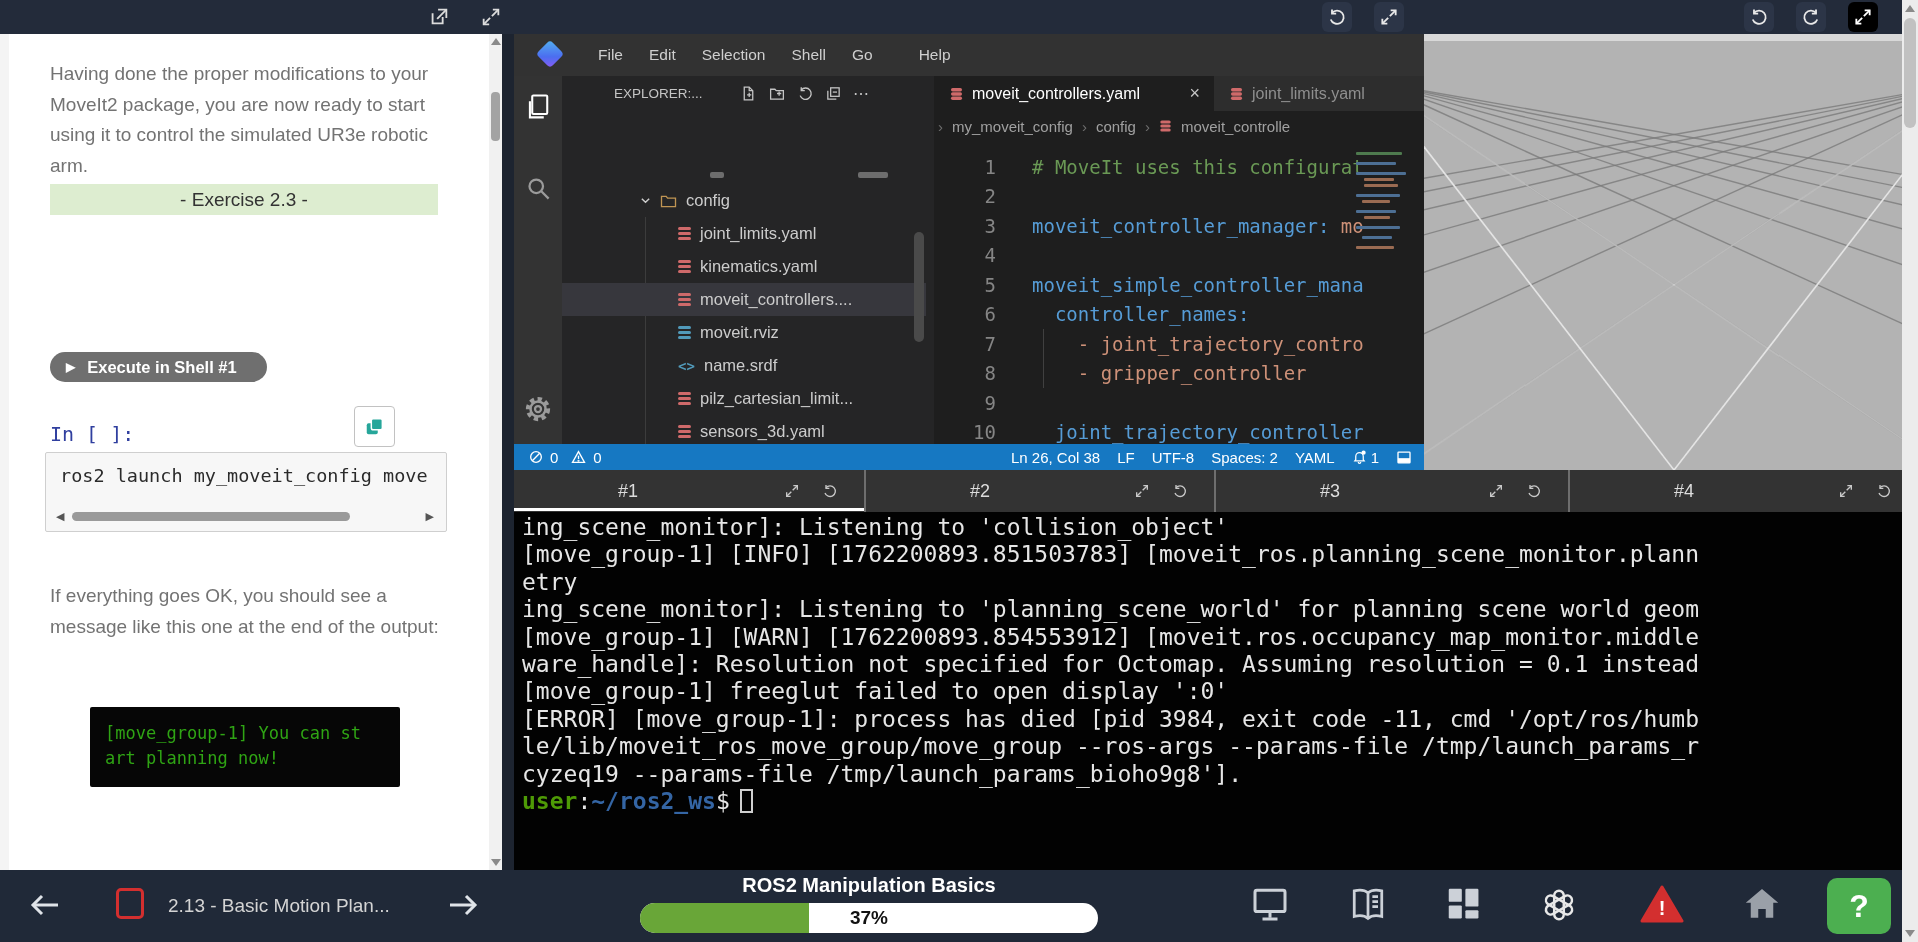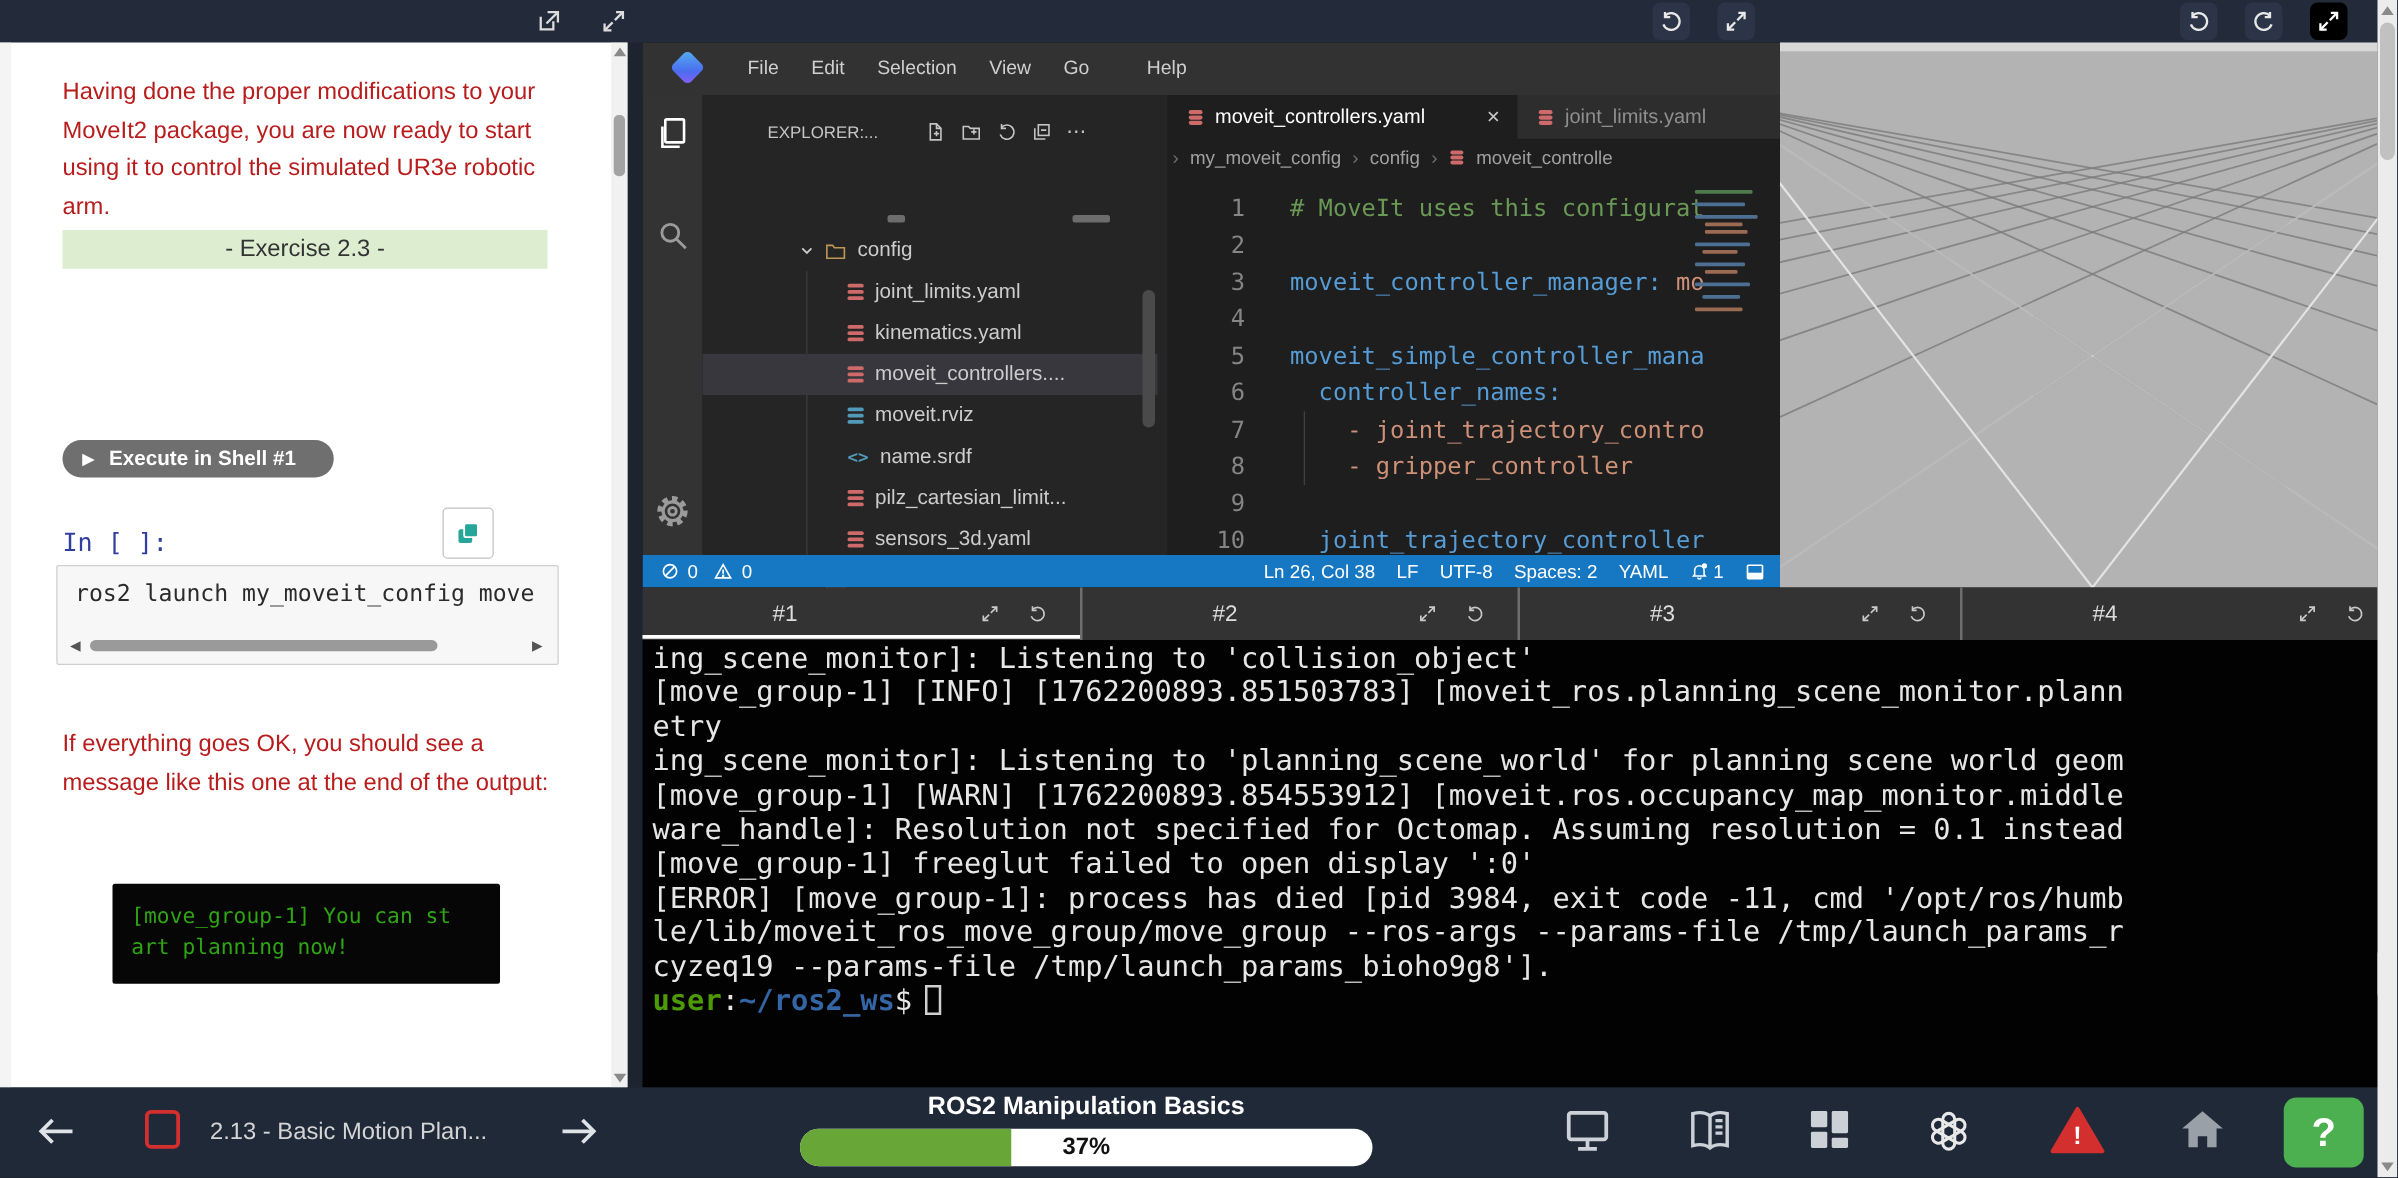--- a/index.html
+++ b/index.html
@@ -22,21 +22,21 @@
           border-bottom:7px solid #8a8a8a;}
   .tri-down{width:0;height:0;border-left:5px solid transparent;border-right:5px solid transparent;
           border-top:7px solid #8a8a8a;}
   .pagescroll .thumb{position:absolute;left:2px;top:18px;width:12px;height:110px;background:#c1c1c1;border-radius:6px;}
 
   
   .tutorial{left:0;top:34px;width:502px;height:836px;background:#fff;overflow:hidden;color:#111;}
   .tut-lscroll{position:absolute;left:0;top:0;width:9px;height:836px;background:#f4f4f4;}
   .tut-rscroll{position:absolute;left:489px;top:0;width:13px;height:836px;background:#f1f1f1;}
   .tut-rscroll .thumb{position:absolute;left:2px;top:58px;width:9px;height:49px;background:#a3a3a3;border-radius:4px;}
-  .tut-p{position:absolute;left:50px;width:396px;font-size:19px;line-height:30.5px;color:#b91c1c;}
+  .tut-p{position:absolute;left:50px;width:396px;font-size:19px;line-height:30.5px;color:#737373;}
   .banner{position:absolute;left:50px;top:150px;width:388px;height:31px;background:#ddedd0;
           text-align:center;font-size:19px;line-height:31px;color:#333;}
   .exec-btn{position:absolute;left:50px;top:318px;width:217px;height:30px;background:#6f6f6f;
             border-radius:15px;color:#fff;display:flex;align-items:center;padding-left:16px;
             font-size:16.5px;font-weight:bold;}
   .exec-btn .play{font-size:12px;margin-right:12px;}
   .cell-prompt{position:absolute;left:50px;top:388px;font-family:"DejaVu Sans Mono",monospace;
                font-size:20px;color:#303f9f;}
   .copy-btn{position:absolute;left:354px;top:372px;width:41px;height:41px;background:#fff;
             border:1px solid #c2c2c2;border-radius:4px;display:flex;align-items:center;justify-content:center;}
@@ -52,21 +52,21 @@
 
   
   .vscode{left:514px;top:34px;width:910px;height:436px;background:#1e1e1e;overflow:hidden;}
   .vs-title{position:absolute;left:0;top:0;width:910px;height:42px;background:#323232;display:flex;
             align-items:center;color:#cfcfcf;font-size:15.5px;}
   .vs-logo{position:absolute;left:26px;top:10px;width:20px;height:20px;border-radius:4px;
            background:linear-gradient(135deg,#53b1f0,#4b6df0 60%,#8b5cf6);transform:rotate(45deg);}
   .menu-item{margin-left:26px;}
   .vs-activity{position:absolute;left:0;top:42px;width:48px;height:368px;background:#333333;}
   .vs-side{position:absolute;left:48px;top:42px;width:372px;height:368px;background:#252526;}
-  .side-head{position:absolute;left:0;top:12px;width:372px;height:34px;display:flex;align-items:center;
+  .side-head{position:absolute;left:0;top:0;width:372px;height:34px;display:flex;align-items:center;
              color:#c5c5c5;font-size:13.5px;}
   .side-head .hicons{position:absolute;left:178px;top:0;height:34px;display:flex;align-items:center;gap:11px;color:#c5c5c5;}
   .trow{position:absolute;left:0;width:364px;height:33px;display:flex;align-items:center;gap:9px;
         color:#cccccc;font-size:16.5px;white-space:nowrap;overflow:hidden;}
   .trow.sel{background:#37373d;}
   .trow.folder{padding-left:78px;}
   .trow.file{padding-left:116px;}
   .guide{position:absolute;left:83px;top:141px;width:1px;height:264px;background:#3c3c3c;}
   .db{position:relative;width:13px;height:14px;flex:0 0 13px;}
   .db i{position:absolute;left:0;width:13px;height:3.6px;border-radius:2px;background:#cf6a6a;}
@@ -245,21 +245,21 @@
       <div class="tri-down" style="position:absolute;bottom:4px;left:2px"></div>
     </div>
   </div>
 
   <div class="abs vscode">
     <div class="vs-title">
       <div class="vs-logo"></div>
       <span class="menu-item" style="margin-left:84px">File</span>
       <span class="menu-item">Edit</span>
       <span class="menu-item">Selection</span>
-      <span class="menu-item">View</span>
+      <span class="menu-item">Shell</span>
       <span class="menu-item">Go</span>
       <span class="menu-item" style="margin-left:46px">Help</span>
     </div>
 
     <div class="vs-activity">
       <div style="position:absolute;left:10px;top:16px">
         <svg width="28" height="30" viewBox="0 0 24 26" fill="none" stroke="#ffffff" stroke-width="1.8">
           <rect x="7" y="3" width="13" height="16" rx="1"></rect>
           <path d="M5 8v14h12"></path>
         </svg>

